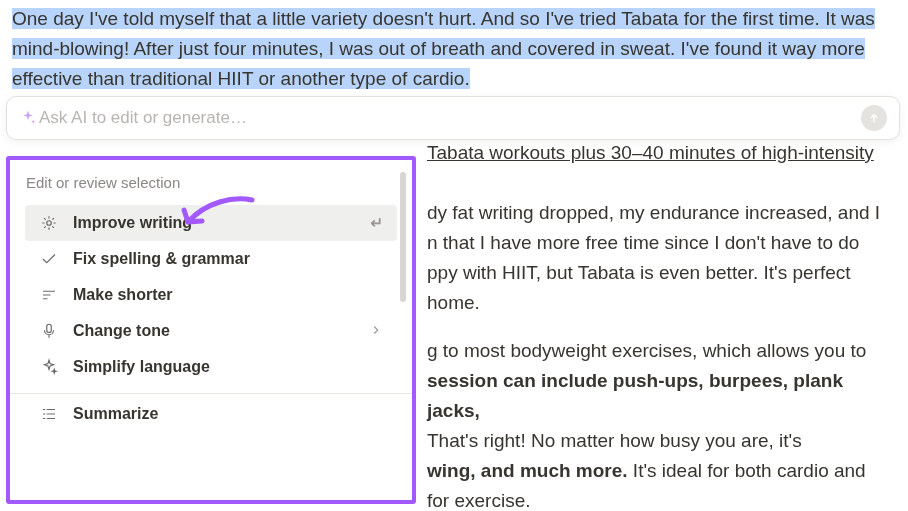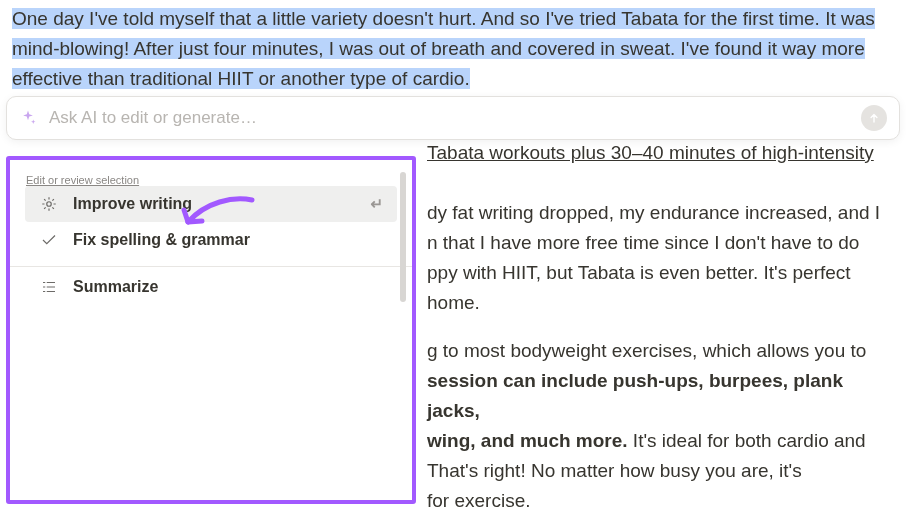--- a/index.html
+++ b/index.html
@@ -20,21 +20,21 @@
 
   
   .copy{font-size:19px;line-height:30px;}
   .hl{background:var(--highlight);}
 
   
   .ai-bar{
     position:absolute;left:6px;right:8px;top:96px;height:44px;
     border:1px solid #e3e1de;border-radius:10px;background:#fff;
     box-shadow:0 2px 8px rgba(0,0,0,.06);
-    display:flex;align-items:center;padding:0 12px;gap:10px;z-index:5;
+    display:flex;align-items:center;padding:0 12px;z-index:5;
   }
   .ai-bar .spark svg{width:18px;height:18px;display:block;}
   .ai-bar input{
     flex:1;border:none;outline:none;font-size:17px;color:var(--text);
     background:transparent;
   }
   .ai-bar input::placeholder{color:#b8b5b1;}
   .ai-bar .send{
     width:26px;height:26px;border-radius:50%;background:#e5e3e0;
     display:flex;align-items:center;justify-content:center;
@@ -49,21 +49,21 @@
     position:absolute;left:6px;top:156px;width:410px;height:348px;
     border:4px solid var(--panel-border);border-radius:3px;z-index:10;
     background:#fff;padding:0;
   }
   .panel{
     position:relative;width:100%;height:100%;background:#fff;
     overflow:hidden;
   }
   .panel .scroll{position:absolute;top:12px;right:6px;width:6px;height:130px;background:var(--scrollbar);border-radius:3px;}
   .section-label{
-    font-size:11px;color:var(--muted);padding:14px 16px 0;text-decoration:underline;
+    font-size:15px;color:var(--muted);padding:14px 16px 14px;
   }
   .item{
     display:flex;align-items:center;gap:14px;height:36px;
     padding:0 14px;font-size:16px;color:var(--text);cursor:pointer;
     margin:0 15px;border-radius:4px;font-weight:bold;
   }
   .item.hovered{background:var(--hover);}
   .item .icon{width:20px;height:20px;display:flex;align-items:center;justify-content:center;color:#6d6b68;}
   .item .icon svg{width:18px;height:18px;stroke:currentColor;fill:none;stroke-width:1.6;}
   .item .lbl{flex:1;}
@@ -105,22 +105,22 @@
     <div style="padding-left:415px;">
       <div style="margin-top:-2px;text-decoration:underline;">Tabata workouts plus 30–40 minutes of high-intensity</div>
       <div style="height:30px;"></div>
       <div>dy fat writing dropped, my endurance increased, and I</div>
       <div>n that I have more free time since I don't have to do</div>
       <div>ppy with HIIT, but Tabata is even better. It's perfect</div>
       <div>home.</div>
       <div style="height:18px;"></div>
       <div>g to most bodyweight exercises, which allows you to</div>
       <div><span class="bold">session can include push-ups, burpees, plank jacks,</span></div>
+      <div>That's right! No matter how busy you are, it's</div>
       <div><span class="bold">wing, and much more.</span><span> It's ideal for both cardio and</span></div>
-      <div>That's right! No matter how busy you are, it's</div>
       <div>for exercise.</div>
     </div>
   </div>
 
   <div class="panel-wrap">
     <div class="panel">
       <div class="scroll"></div>
 
       <div class="section-label">Edit or review selection</div>
 
@@ -137,23 +137,53 @@
 
       <div class="item">
         <span class="icon">
           <svg viewBox="0 0 24 24">
               <path d="M4 12l5 5L20 6"></path>
             </svg>
         </span>
         <span class="lbl">Fix spelling &amp; grammar</span>
       </div>
 
-
-
-
+      <div class="item">
+        <span class="icon">
+          <svg viewBox="0 0 24 24">
+              <path d="M4 7h16M4 12h10M4 17h6"></path>
+            </svg>
+        </span>
+        <span class="lbl">Make shorter</span>
+      </div>
+
+
+      <div class="item">
+        <span class="icon">
+          <svg viewBox="0 0 24 24">
+              <rect x="9" y="3" width="6" height="11" rx="3"></rect>
+              <path d="M6 11a6 6 0 0 0 12 0M12 17v4"></path>
+            </svg>
+        </span>
+        <span class="lbl">Change tone</span>
+        <span class="tail">
+          <svg viewBox="0 0 24 24">
+              <path d="M9 6l6 6-6 6"></path>
+            </svg>
+        </span>
+      </div>
+
+      <div class="item">
+        <span class="icon">
+          <svg viewBox="0 0 24 24">
+              <path d="M12 3l1.5 4.5L18 9l-4.5 1.5L12 15l-1.5-4.5L6 9l4.5-1.5L12 3zM19 15l.7 2 2 .7-2 .7-.7 2-.7-2-2-.7 2-.7.7-2z"></path>
+            </svg>
+        </span>
+        <span class="lbl">Simplify language</span>
+      </div>
 
       <div class="divider"></div>
 
 
       <div class="item">
         <span class="icon">
           <svg viewBox="0 0 24 24">
               <path d="M4 6h3M9 6h11M4 12h3M9 12h11M4 18h3M9 18h11"></path>
             </svg>
         </span>

